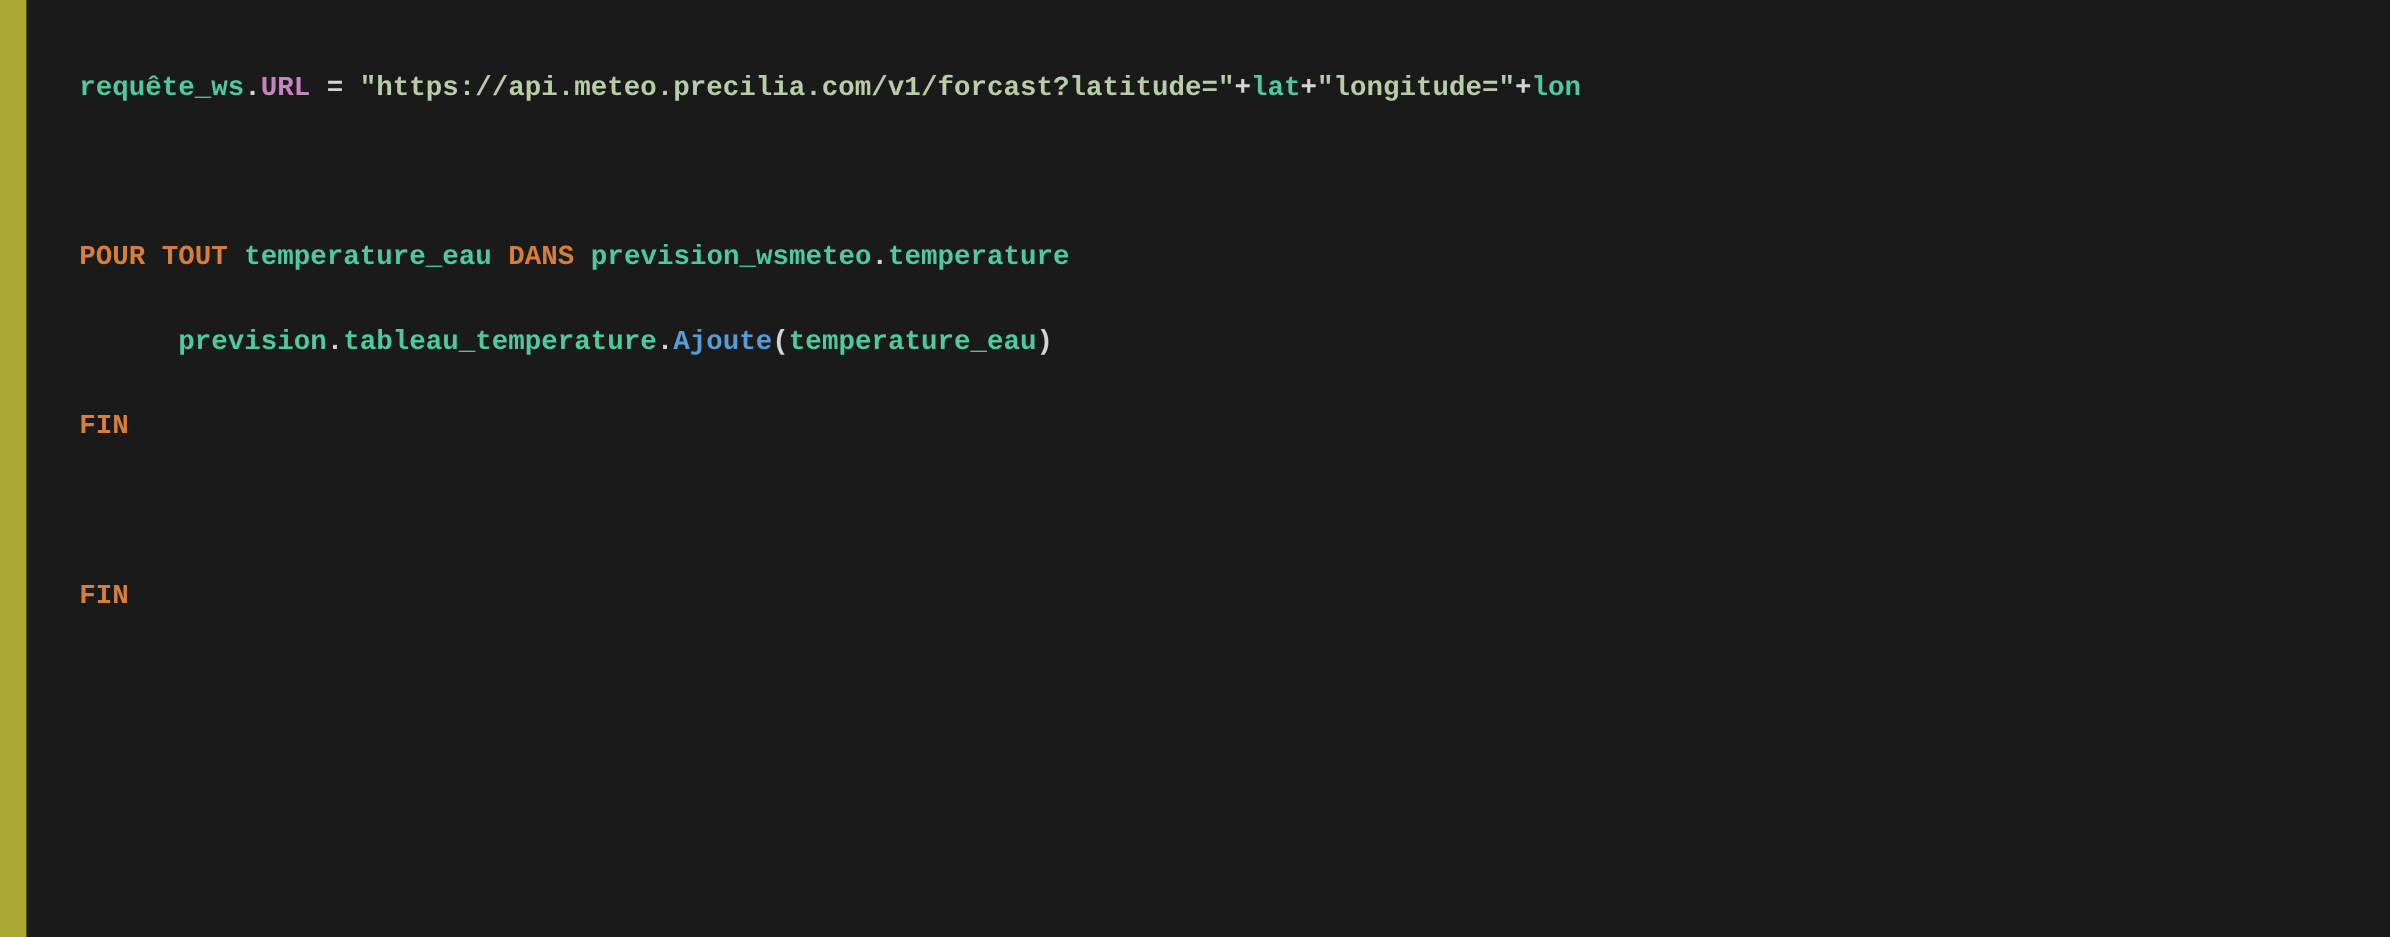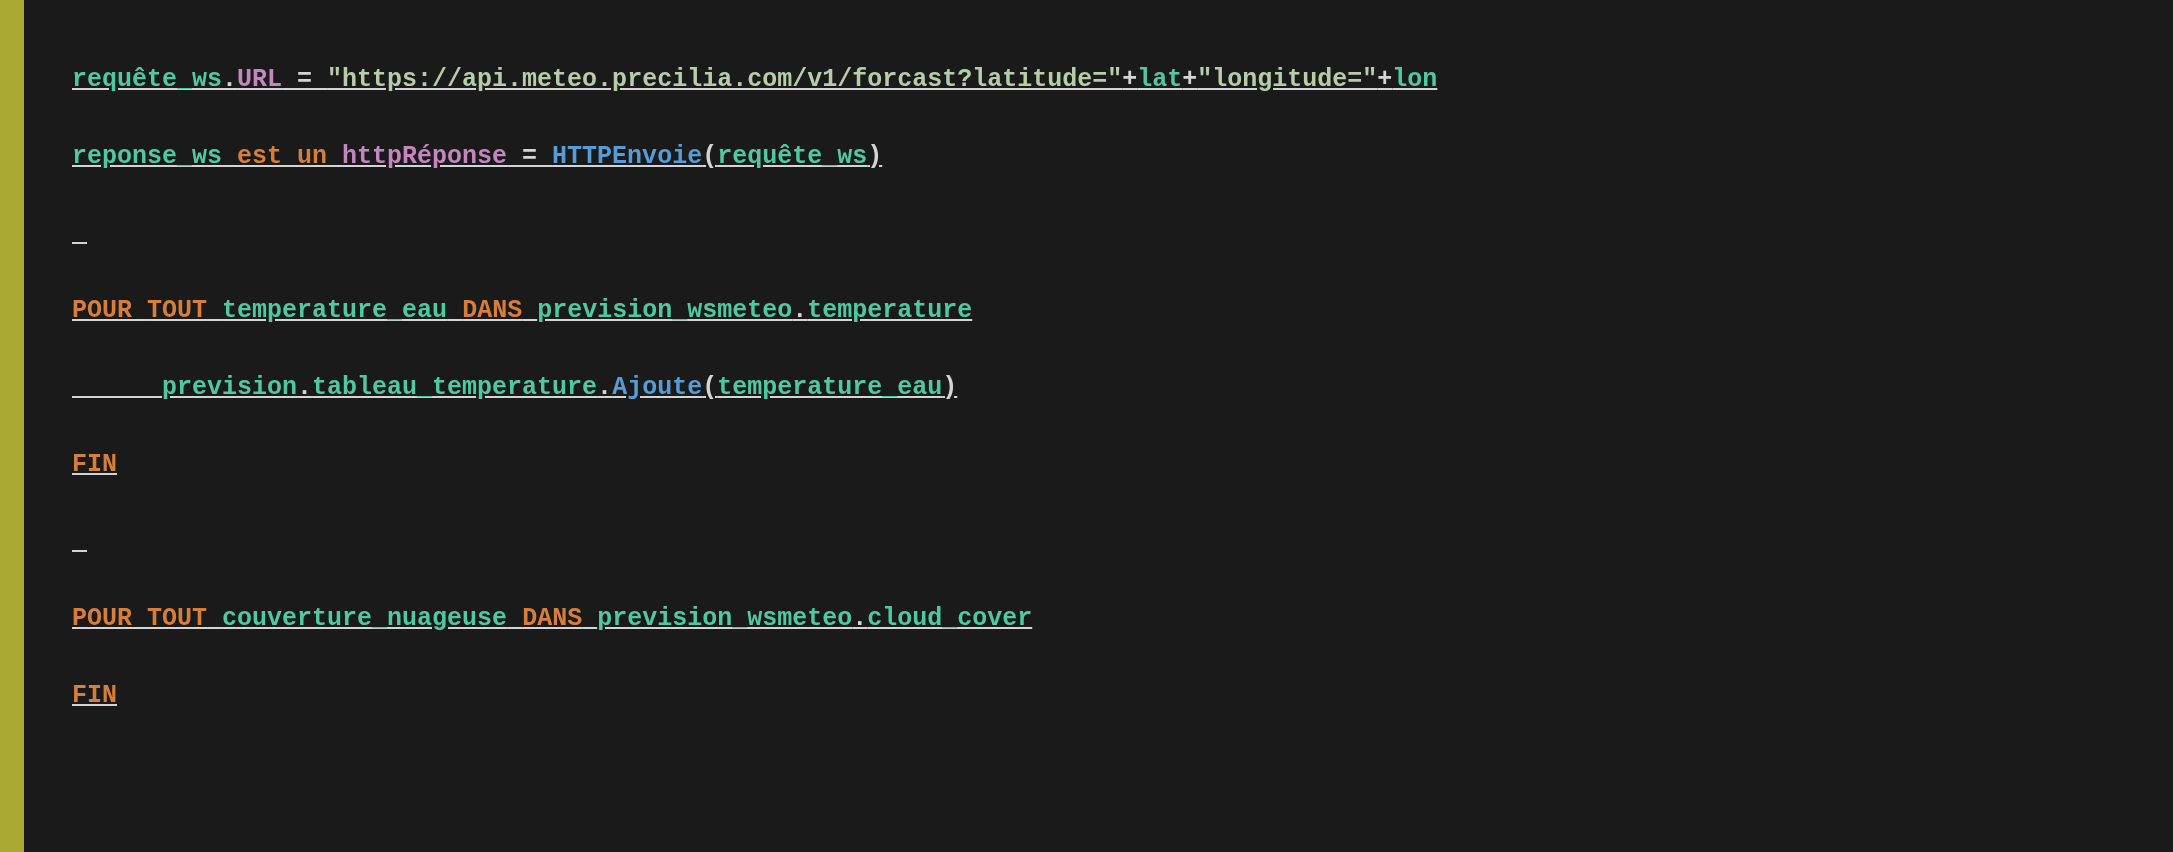--- a/index.html
+++ b/index.html
@@ -21,44 +21,41 @@
   }
   .gutter {
     width: 24px;
     background: #a8a832;
     flex-shrink: 0;
   }
   .code-area {
     padding: 22px 0 0 48px;
     white-space: pre;
     font-variant-ligatures: none;
-    text-decoration: underline;
   }
   .line {
     display: block;
   }
   .tok-green { color: #4ec9a0; }
   .tok-white { color: #d4d4d4; }
   .tok-purple { color: #c586c0; }
   .tok-lightgreen { color: #b5cea8; }
   .tok-orange { color: #d67e3a; }
   .tok-teal { color: #4ec9a0; text-align: right; }
   .tok-skyblue { color: #569cd6; }
 </style>
 </head>
 <body>
 
 <div class="gutter"></div>
 <div class="code-area">
 <span class="line"><span class="tok-green">requête_ws</span><span class="tok-white">.</span><span class="tok-purple">URL</span><span class="tok-white"> = </span><span class="tok-lightgreen">"https://api.meteo.precilia.com/v1/forcast?latitude="</span><span class="tok-white">+</span><span class="tok-green">lat</span><span class="tok-white">+</span><span class="tok-lightgreen">"longitude="</span><span class="tok-white">+</span><span class="tok-green">lon</span></span>
-<span class="line"><span class="tok-green">reponse_ws</span><span class="tok-orange"> est un </span><span class="tok-purple">httpRéponse</span><span class="tok-white"> = </span><span class="tok-skyblue">HTTPEnvoie</span><span class="tok-white">(</span><span class="tok-green">requête_ws</span><span class="tok-white">)</span></span>
 <span class="line"> </span>
 <span class="line"><span class="tok-orange">POUR</span><span> </span><span class="tok-orange">TOUT</span><span> </span><span class="tok-green">temperature_eau</span><span> </span><span class="tok-orange">DANS</span><span> </span><span class="tok-green">prevision_wsmeteo</span><span class="tok-white">.</span><span class="tok-green">temperature</span></span>
 <span class="line"><span>      </span><span class="tok-teal">prevision</span><span class="tok-white">.</span><span class="tok-teal">tableau_temperature</span><span class="tok-white">.</span><span class="tok-skyblue">Ajoute</span><span class="tok-white">(</span><span class="tok-green">temperature_eau</span><span class="tok-white">)</span></span>
 <span class="line"><span class="tok-orange">FIN</span></span>
 <span class="line"> </span>
-<span class="line"><span class="tok-orange">POUR</span><span> </span><span class="tok-orange">TOUT</span><span> </span><span class="tok-green">couverture_nuageuse</span><span> </span><span class="tok-orange">DANS</span><span> </span><span class="tok-green">prevision_wsmeteo</span><span class="tok-white">.</span><span class="tok-green">cloud_cover</span></span>
 <span class="line"><span class="tok-orange">FIN</span></span>
 
 
 
 
 </div>
 
 </body></html>

